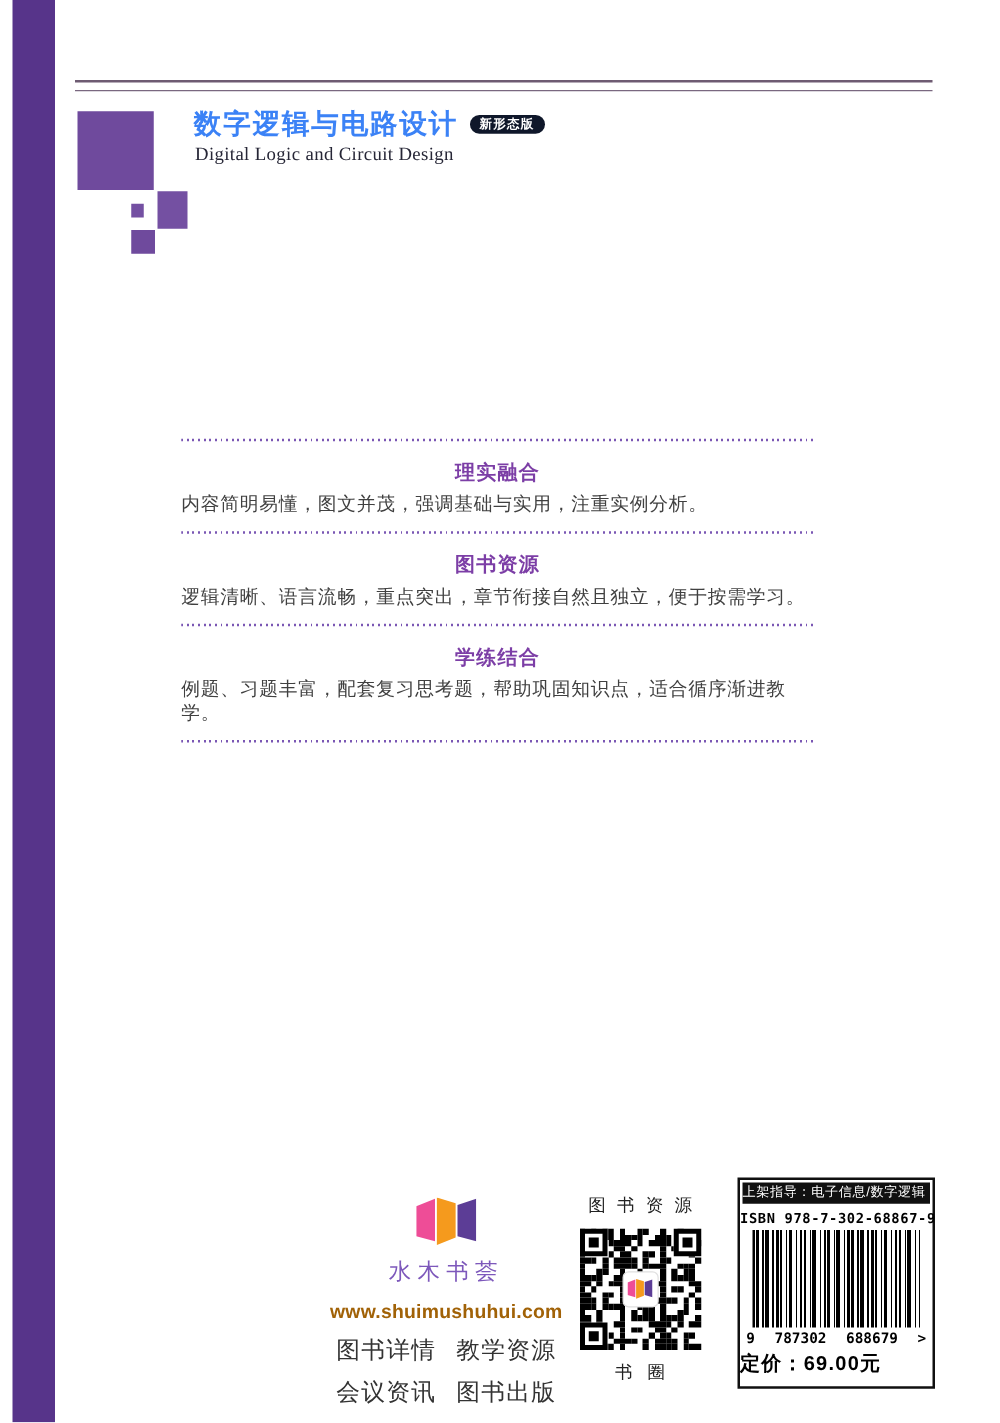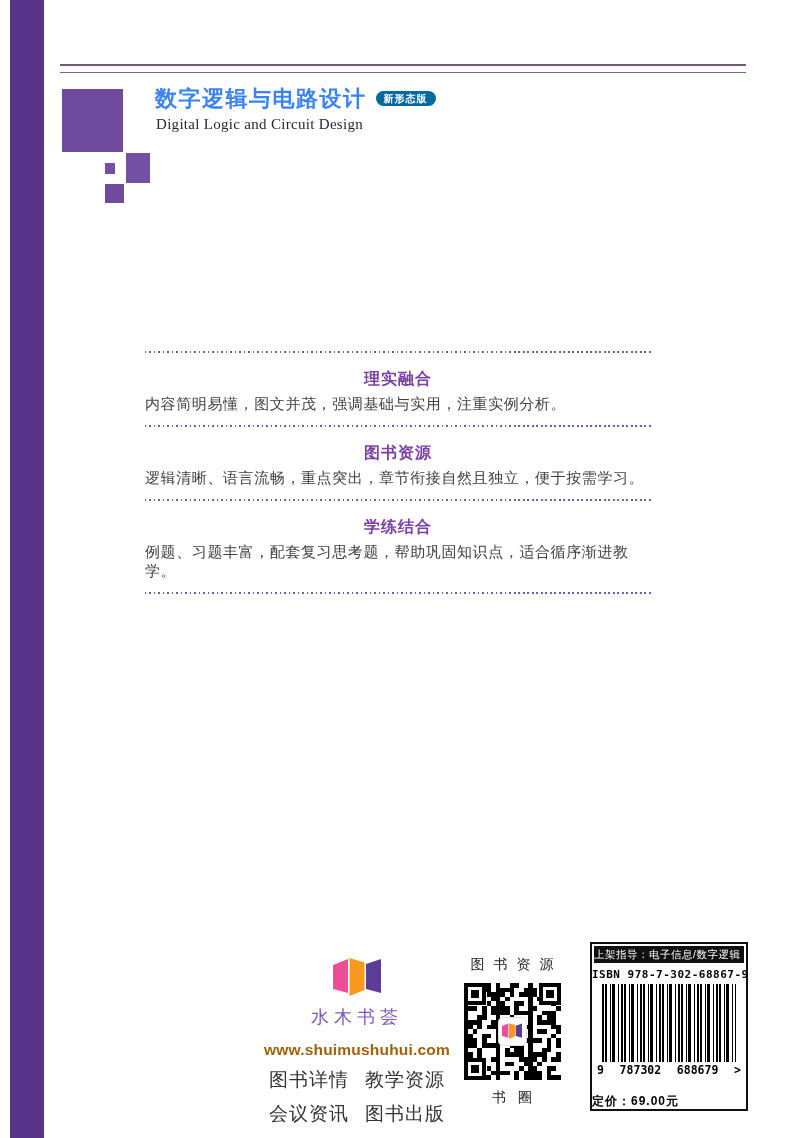--- a/index.html
+++ b/index.html
@@ -18,21 +18,21 @@
   .sq{position:absolute;background:#6f4a9d;}
   .sq-big{left:62px;top:89px;width:61px;height:63px;}
   .sq-med{left:126px;top:153px;width:24px;height:30px;background:#7450a2;}
   .sq-small{left:105px;top:163px;width:10px;height:11px;background:#7450a2;}
   .sq-low{left:105px;top:184px;width:19px;height:19px;background:#6f4a9d;}
 
   
   .title-row{position:absolute;left:155px;top:84px;white-space:nowrap;}
   .book-title{display:inline-block;font-size:22px;font-weight:bold;letter-spacing:1.5px;
               color:#3b82f6;}
-  .badge{display:inline-block;vertical-align:4px;margin-left:9px;background:#0369a1;color:#fff;
+  .badge{display:inline-block;vertical-align:4px;margin-left:9px;background:#0f172a;color:#fff;
          font-size:10px;font-weight:bold;line-height:15px;padding:0 8px;border-radius:8px;letter-spacing:1px;}
   .subtitle{position:absolute;left:156px;top:116px;font-family:"Liberation Serif",serif;
             font-size:15px;color:#262636;letter-spacing:.3px;}
 
   
   .features{position:absolute;left:145px;top:351px;width:506px;}
   .sep{height:2px;background:repeating-linear-gradient(90deg,#7a57b4 0 1.5px,transparent 1.5px 4.5px);}
   .feat-title{margin:16px 0 0 0;font-size:16px;line-height:19px;font-weight:bold;color:#7c3ea6;letter-spacing:1px;text-align:center;}
   .feat-desc{margin:6px 0 12px 0;font-size:15px;line-height:19px;color:#404040;letter-spacing:.6px;}
 
@@ -65,21 +65,21 @@
              border:2px solid #101010;background:#fff;}
   .shelf{margin:2px 2px 0;background:#101010;color:#fff;font-size:10.5px;height:17px;line-height:17px;
          letter-spacing:.5px;white-space:nowrap;}
   .isbn{margin-top:5px;font-family:"DejaVu Sans Mono",monospace;font-size:11px;font-weight:bold;
         color:#000;letter-spacing:.5px;white-space:nowrap;}
   .bars{height:78px;margin:3px 10px 0;
         background:repeating-linear-gradient(90deg,#000 0 2px,#fff 2px 3px,#000 3px 5px,#fff 5px 8px,
                    #000 8px 9px,#fff 9px 10px,#000 10px 13px,#fff 13px 16px,#000 16px 17px,#fff 17px 19px);}
   .digits{display:flex;justify-content:space-between;padding:0 5px;margin-top:1px;
           font-family:"DejaVu Sans Mono",monospace;font-size:11.5px;font-weight:bold;color:#000;}
-  .price{margin-top:16px;font-size:12px;font-weight:bold;color:#000;letter-spacing:1px;}
+  .price{margin-top:4px;font-size:16px;font-weight:bold;color:#000;letter-spacing:1px;}
 </style>
 </head>
 <body>
 
 <div class="page">
 
   <div class="stripe"></div>
 
   <div class="toplines">
     <div class="l1"></div>

